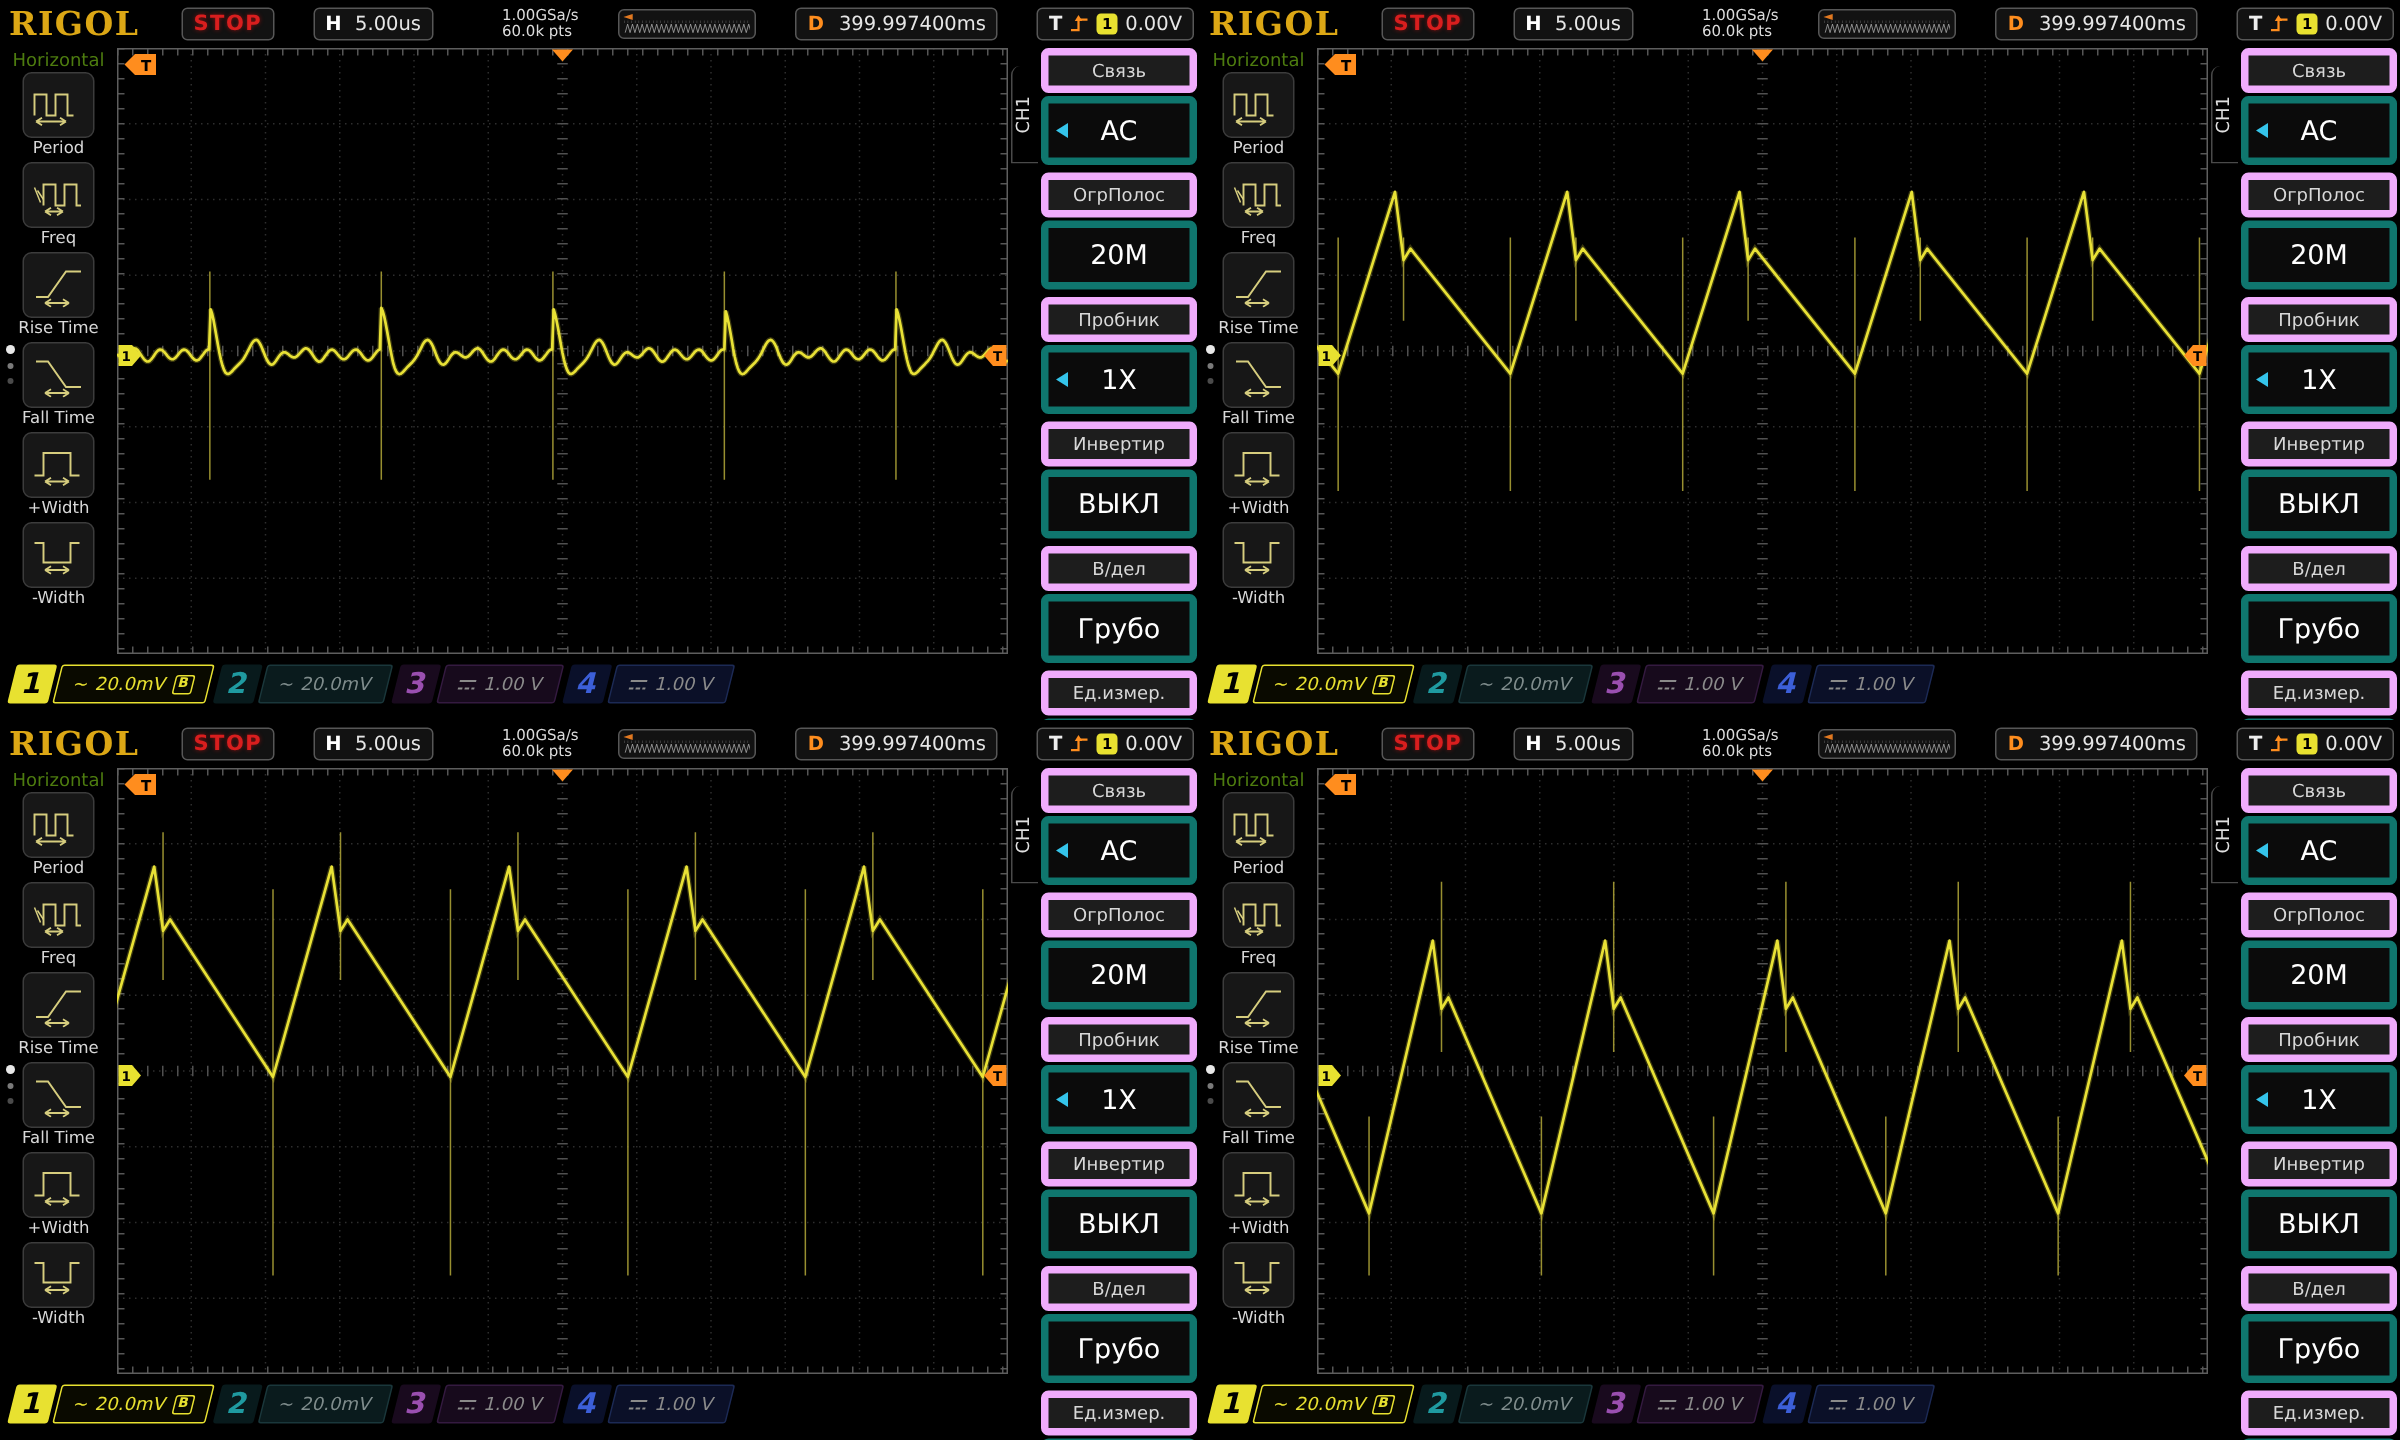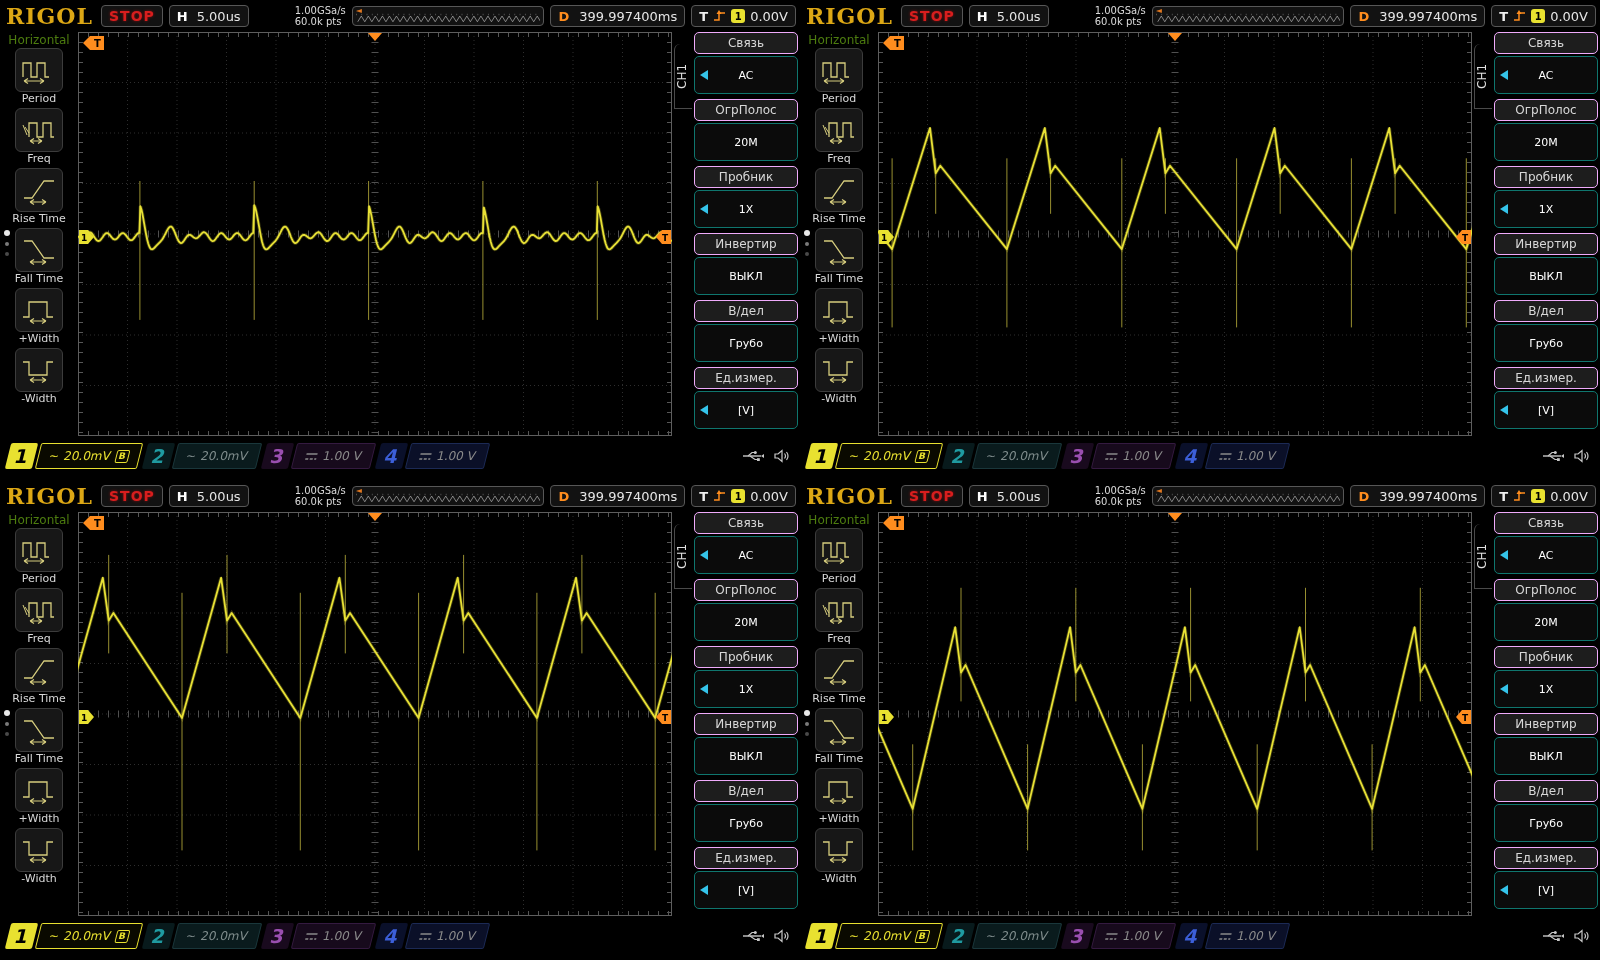--- a/index.html
+++ b/index.html
@@ -3,21 +3,21 @@
 <meta charset="utf-8">
 <style>
   html,body{margin:0;padding:0;background:#000;}
   body{width:1600px;height:960px;font-family:"DejaVu Sans","Liberation Sans",sans-serif;color:#ccc;}
   #root{display:grid;grid-template-columns:800px 800px;grid-template-rows:480px 480px;width:1332px;height:960px;}
   .scope{position:relative;width:800px;height:480px;background:#000;overflow:hidden;}
 
   
   .topbar{display:flex;align-items:center;height:28px;padding:2px 4px 0 4px;gap:6px;}
   .logo{font-family:"DejaVu Serif","Liberation Serif",serif;font-weight:bold;font-size:22px;color:#dca715;letter-spacing:1px;padding:0 2px;flex:0 0 auto;}
-  .box{background:#121212;border:1px solid #575757;border-radius:4px;height:22px;display:flex;align-items:center;padding:0 7px;font-size:13px;color:#e6e6e6;box-sizing:border-box;flex:0 0 auto;}
+  .box{background:#121212;border:1px solid #575757;border-radius:4px;height:22px;display:flex;align-items:center;padding:0 7px;font-size:13px;color:#e6e6e6;box-sizing:border-box;flex:0 0 auto;margin-left:20px;}
   .stopbtn{font-weight:bold;color:#d81e1e;font-size:14px;letter-spacing:1px;text-shadow:0 0 3px #801010;}
   .hletter{font-weight:bold;color:#fff;margin-right:9px;}
   .ratebox{font-size:10px;line-height:11px;color:#dcdcdc;flex:0 0 auto;white-space:nowrap;margin-left:40px;}
   .membar{flex:1 1 auto;min-width:0;position:relative;height:20px;padding:0 3px;display:flex;align-items:flex-end;}
   .memarrow{position:absolute;left:3px;top:0;font-size:8px;color:#e07820;line-height:8px;}
   .membar svg{width:100%;height:13px;display:block;}
   .dletter{color:#ff8d1e;font-weight:bold;margin-right:10px;}
   .tbox{gap:5px;}
   .tletter{color:#eee;font-weight:bold;}
   .badge{background:#e8e130;color:#000;font-weight:bold;font-size:10px;border-radius:3px;width:14px;height:14px;display:flex;align-items:center;justify-content:center;flex:0 0 auto;}
@@ -33,22 +33,22 @@
   .dot1{width:6px;height:6px;border-radius:50%;background:#e8e8e8;}
   .dot2{width:4px;height:4px;border-radius:50%;background:#7a7a7a;}
   .dot3{width:4px;height:4px;border-radius:50%;background:#4a4a4a;}
 
   .screen{width:594px;height:404px;position:relative;flex:0 0 auto;}
   .screen svg{display:block;}
 
   .menu{width:126px;position:relative;padding-left:22px;box-sizing:border-box;flex:0 0 auto;}
   .chtab{position:absolute;left:2px;top:12px;height:64px;width:17px;color:#e0e0e0;font-size:12px;writing-mode:vertical-rl;transform:rotate(180deg);text-align:center;border-right:1px solid #4a4a4a;border-top:1px solid #4a4a4a;border-radius:0 0 6px 0;}
   .cell{margin-bottom:5px;}
-  .cellhead{height:20px;background:#1d1d1d;border:1px solid #f0abfc;border-radius:5px;display:flex;align-items:center;justify-content:center;font-size:12px;color:#d8d8d8;}
-  .cellval{height:36px;margin-top:2px;background:#0b0b0b;border:1px solid #0f766e;border-radius:5px;display:flex;align-items:center;justify-content:center;font-size:11px;color:#fff;position:relative;}
+  .cellhead{height:20px;background:#1d1d1d;border:5px solid #f0abfc;border-radius:5px;display:flex;align-items:center;justify-content:center;font-size:12px;color:#d8d8d8;}
+  .cellval{height:36px;margin-top:2px;background:#0b0b0b;border:5px solid #0f766e;border-radius:5px;display:flex;align-items:center;justify-content:center;font-size:18px;color:#fff;position:relative;}
   .tri{position:absolute;left:5px;width:0;height:0;border-top:5px solid transparent;border-bottom:5px solid transparent;border-right:8px solid #35c4ea;}
 
   
   .bottombar{display:flex;align-items:center;height:30px;padding:0 8px;gap:5px;margin-top:3px;}
   .ch{display:flex;align-items:stretch;height:26px;}
   .chnum{font-size:19px;font-weight:bold;transform:skewX(-14deg);padding:0 7px;display:flex;align-items:center;border-radius:2px;}
   .chbody{display:flex;align-items:center;gap:5px;font-size:12px;padding:0 10px;margin-left:3px;transform:skewX(-14deg);border:1px solid transparent;border-radius:2px;white-space:nowrap;}
   .coup{font-size:12px;}
   .bw{border:1px solid #e8e130;border-radius:2px;color:#e8e130;font-size:9px;font-weight:bold;padding:0 2px;line-height:11px;}
   .ch1 .chnum{background:#e8e130;color:#000;}

